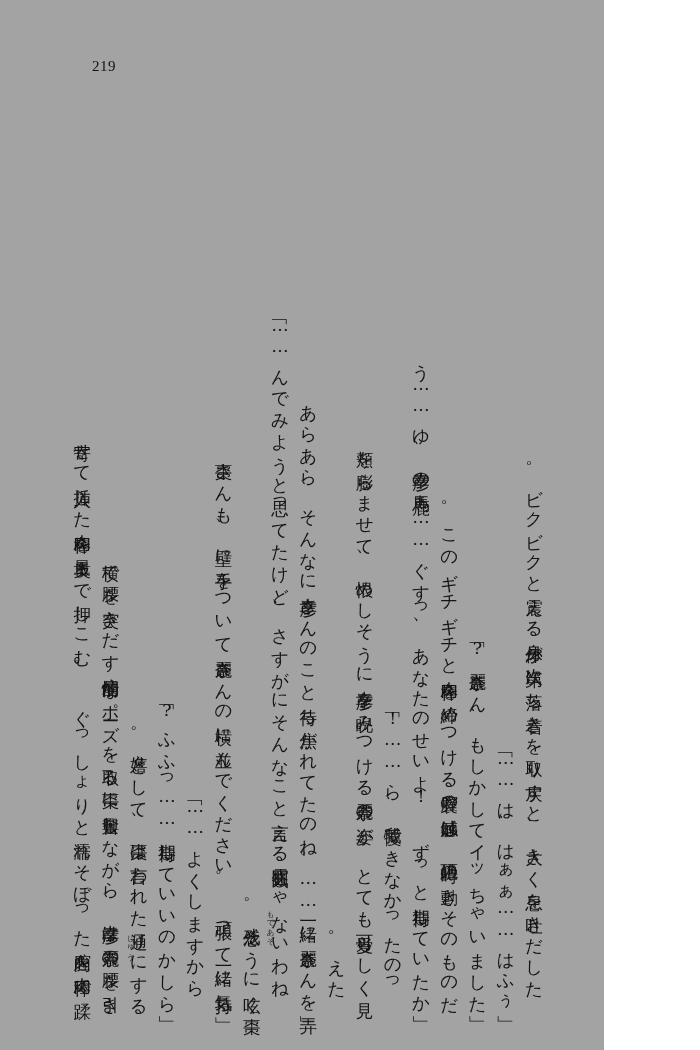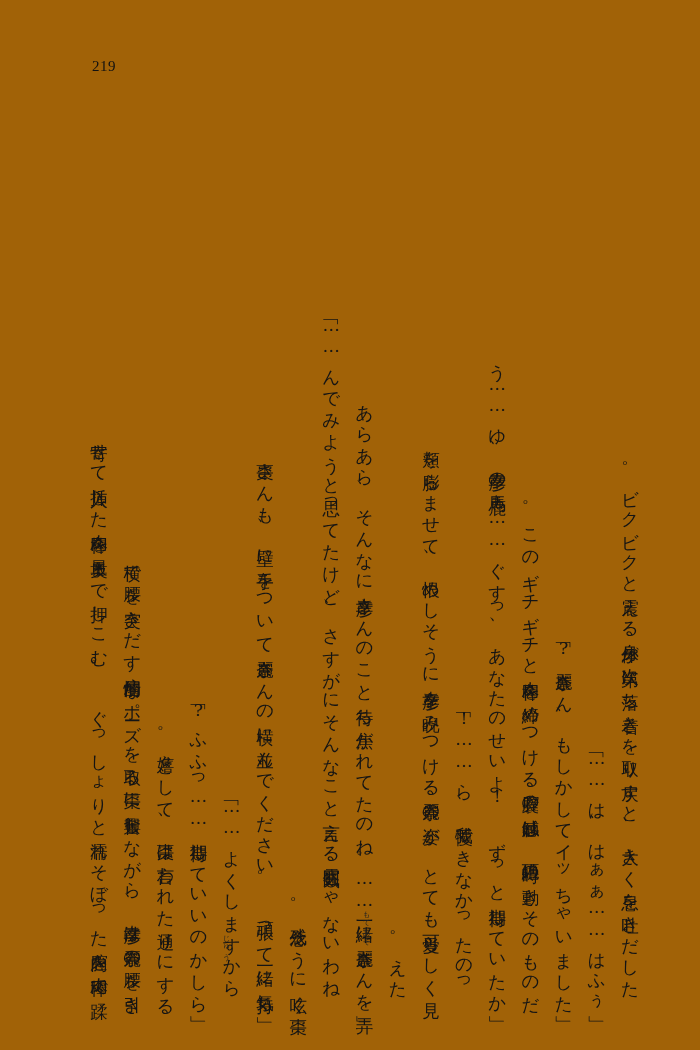--- a/index.html
+++ b/index.html
@@ -10,24 +10,24 @@
   body {
     width: 700px;
     height: 1050px;
     font-family: "Liberation Serif", "DejaVu Serif", serif;
     color: #1a1a1a;
     overflow: hidden;
   }
 
   .page {
     position: relative;
-    width: 700px;
+    width: 604px;
     height: 1050px;
     box-sizing: border-box;
-    background: #a16207;
+    background: #a3a3a3;
   }
 
   .page-number {
     position: absolute;
     top: 58px;
     left: 92px;
     font-size: 15px;
     letter-spacing: 0.5px;
     color: #111;
     font-family: "Liberation Serif", "DejaVu Serif", serif;

